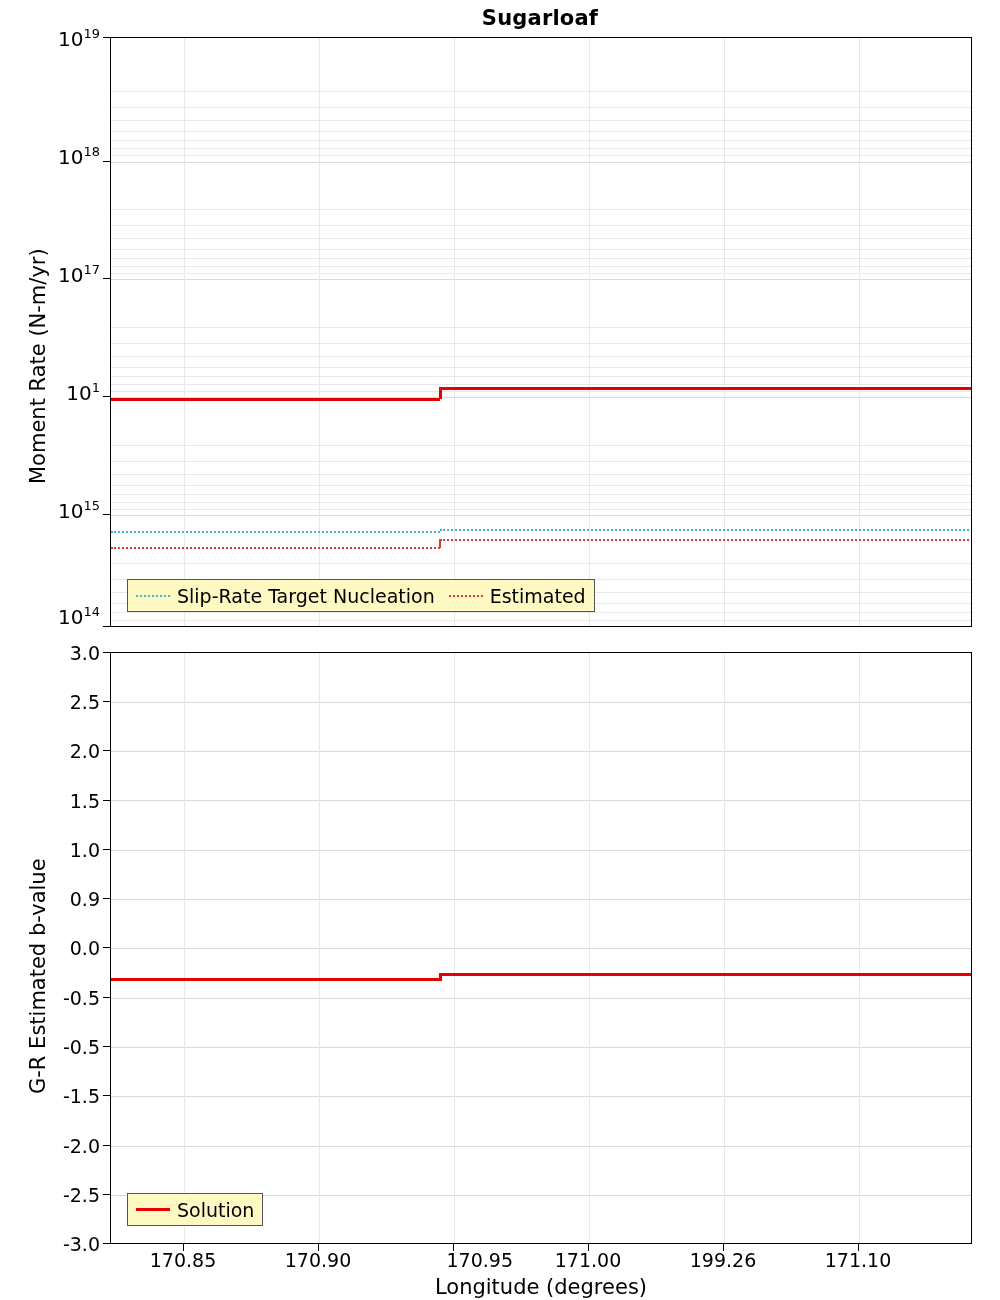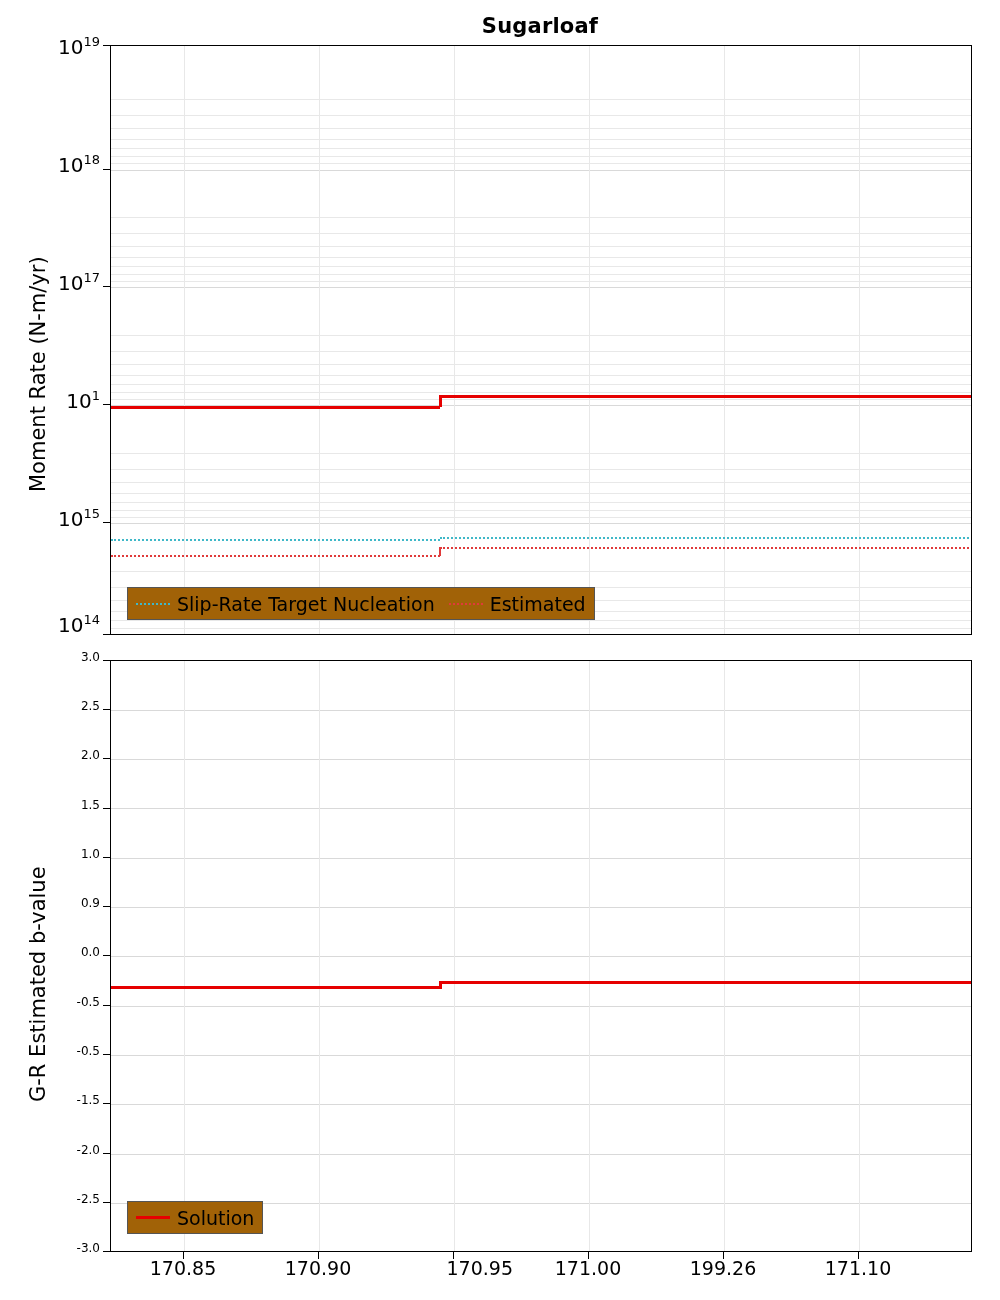--- a/index.html
+++ b/index.html
@@ -10,21 +10,21 @@
   body {
     width: 1000px;
     height: 1300px;
     font-family: "DejaVu Sans", "Liberation Sans", sans-serif;
     color: #000000;
     position: relative;
     overflow: hidden;
   }
   .figure {
     position: absolute;
-    left: 0; top: 12px;
+    left: 0; top: 4px;
     width: 1000px;
     height: 996px;
   }
 
   
   .fig-title {
     position: absolute;
     left: 110px;
     top: 2px;
     width: 860px;
@@ -105,21 +105,21 @@
     white-space: nowrap;
   }
   .ytick-top sup {
     font-size: 13px;
     vertical-align: super;
   }
   .ytick-bottom {
     position: absolute;
     width: 96px;
     text-align: right;
-    font-size: 12px;
+    font-size: 19px;
     white-space: nowrap;
   }
   .xtick {
     position: absolute;
     width: 120px;
     text-align: center;
     font-size: 19px;
     top: 1245px;
   }
 
@@ -154,21 +154,21 @@
     width: 862px;
     text-align: center;
     font-size: 21px;
   }
 
   
   .legend {
     position: absolute;
     box-sizing: border-box;
     border: 1px solid #555555;
-    background: #a16207;
+    background: #fef9c3;
     display: flex;
     align-items: center;
     padding: 4px 8px;
   }
   #legend-top {
     left: 127px;
     top: 575px;
     height: 33px;
   }
   #legend-bottom {
@@ -368,14 +368,15 @@
   <div class="tickmark-x" style="left:723px"></div>
   <div class="tickmark-x" style="left:858px"></div>
 
   <div class="xtick" style="left:123px;">170.85</div>
   <div class="xtick" style="left:258px;">170.90</div>
   <div class="xtick" style="left:393px;text-align:right;">170.95</div>
   <div class="xtick" style="left:528px;">171.00</div>
   <div class="xtick" style="left:663px;">199.26</div>
   <div class="xtick" style="left:798px;">171.10</div>
 
+  <div class="xlabel">Longitude (degrees)</div>
 
 </div>
 
 </body></html>

